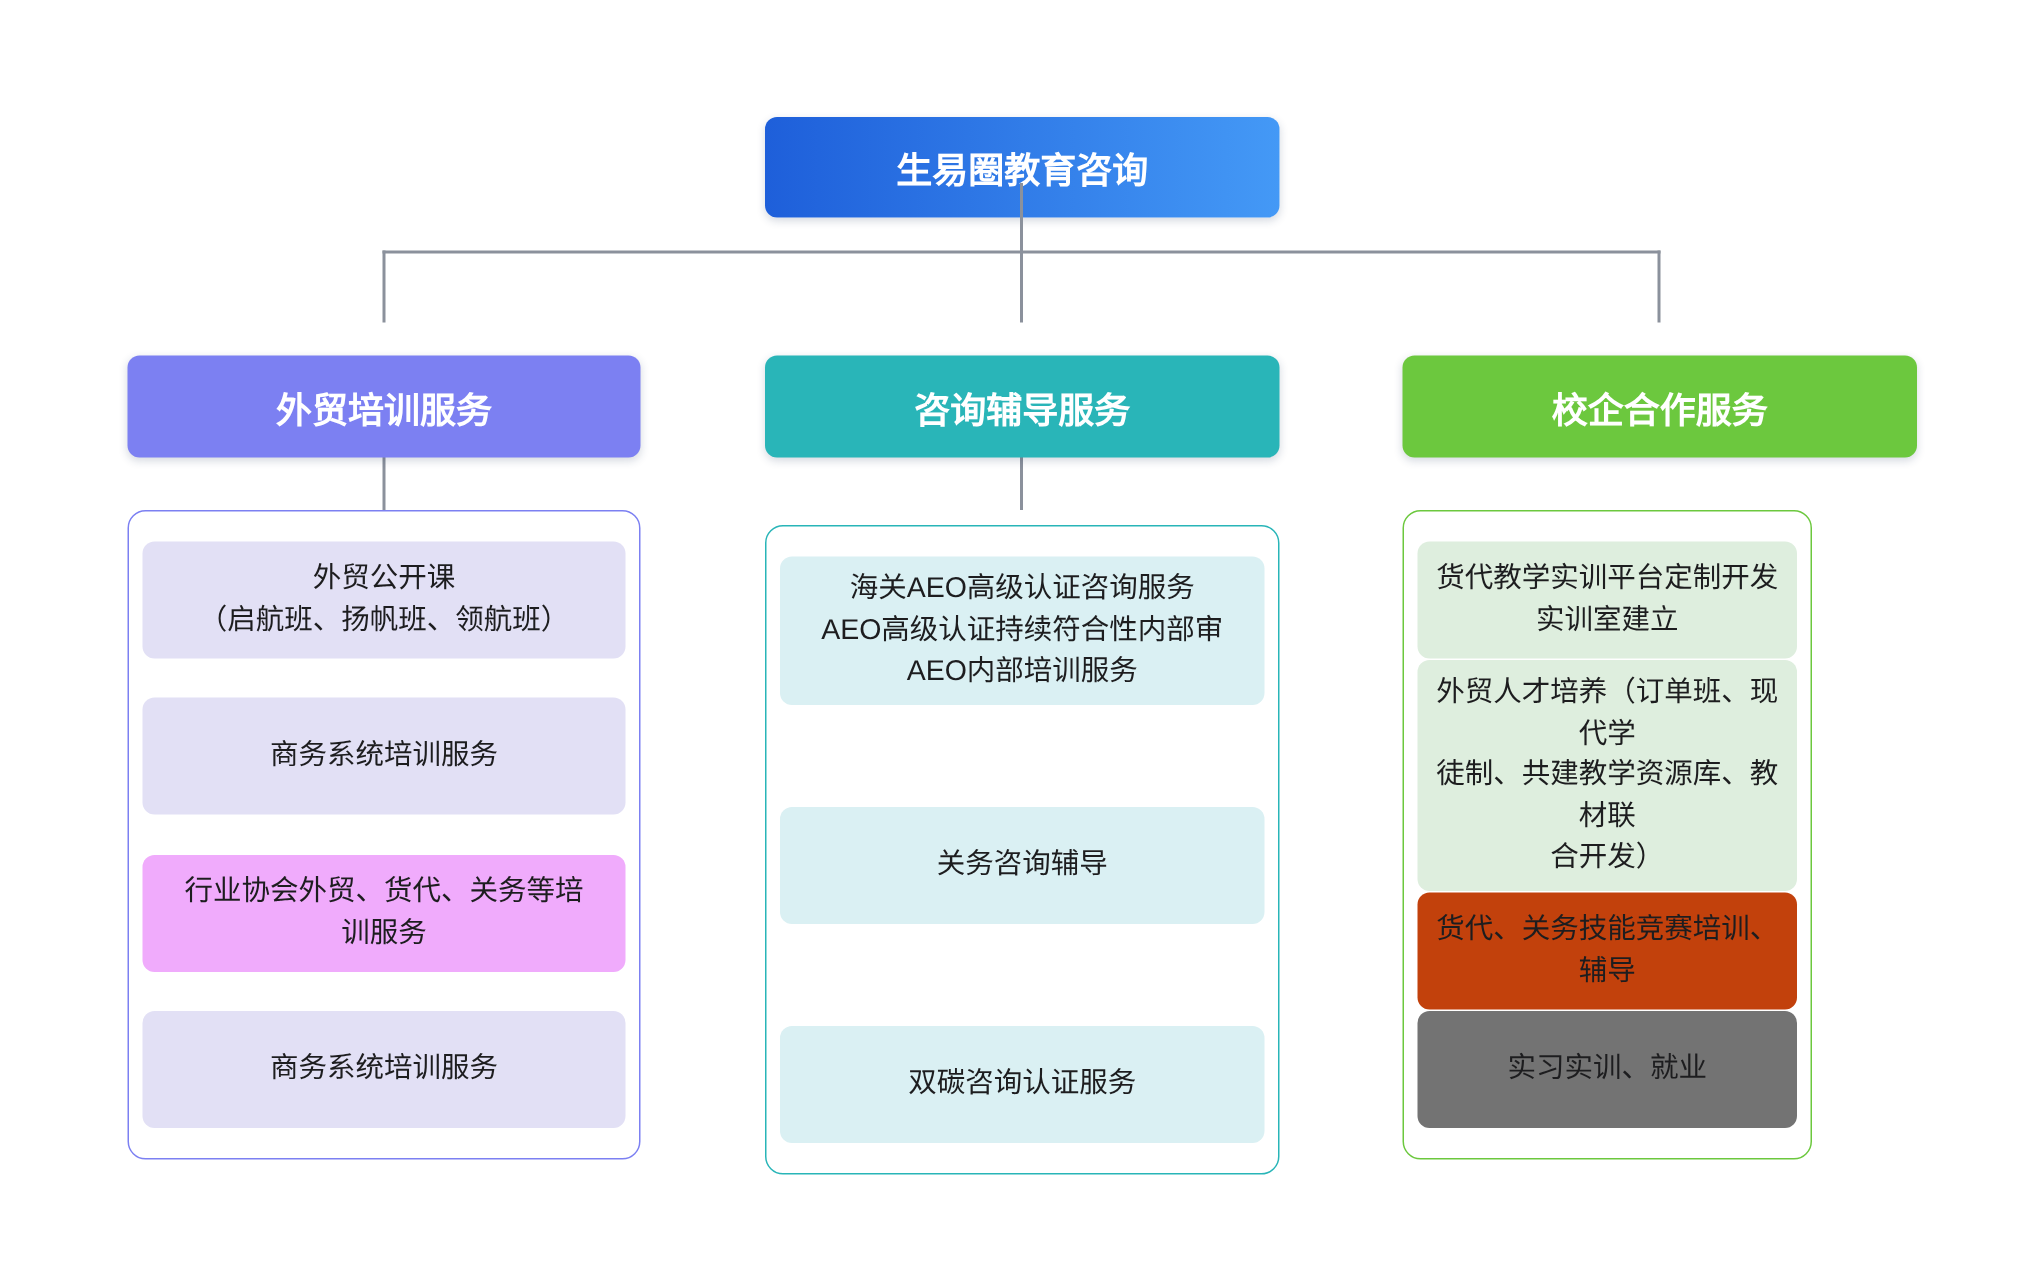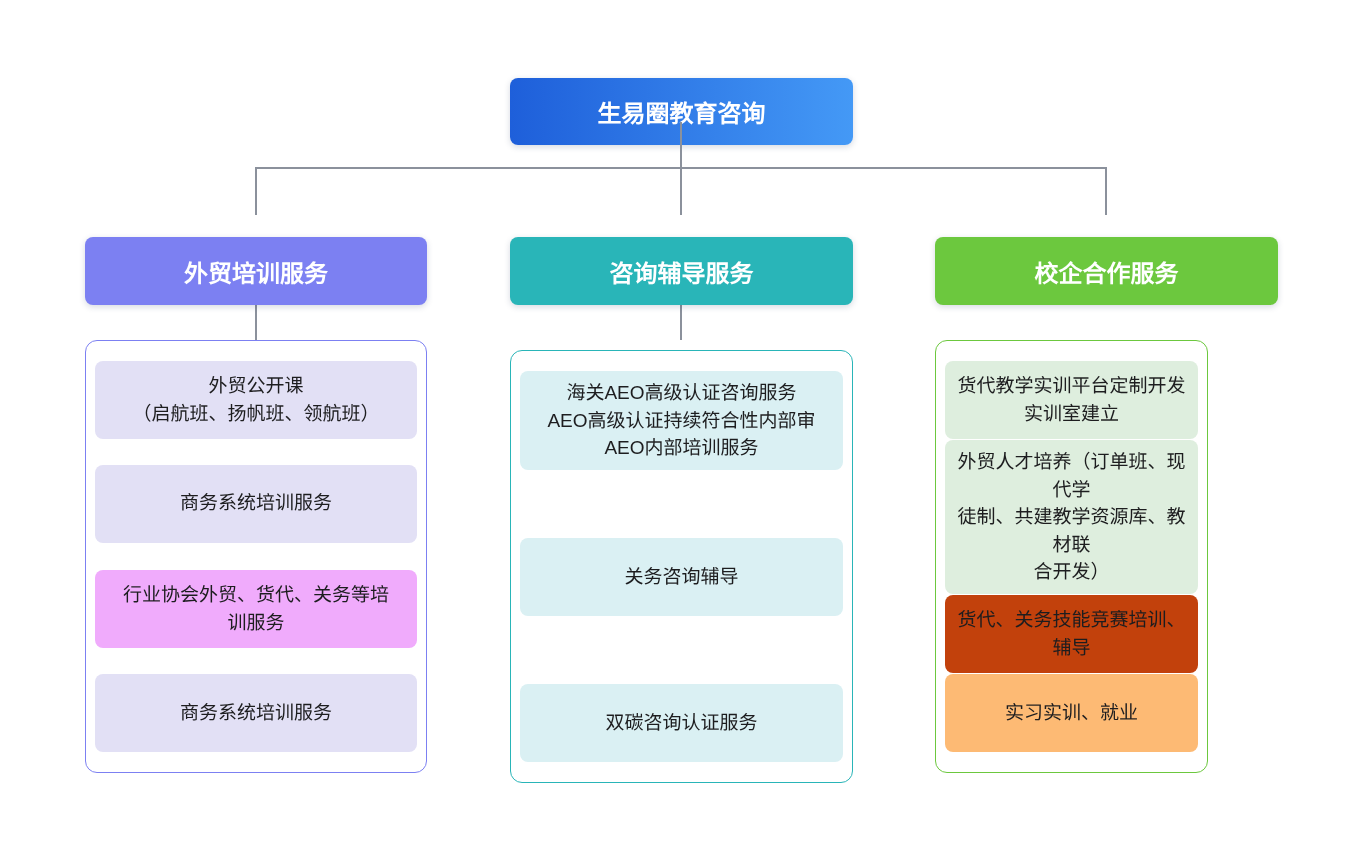--- a/index.html
+++ b/index.html
@@ -88,16 +88,16 @@
     <div class="leaf" style="background: rgb(218, 240, 243);">双碳咨询认证服务</div>
   </div>
 
   <div class="group" style="left: 935px; width: 273px; border-color: rgb(108, 200, 62);">
     <div class="leaf" style="background: rgb(222, 238, 222);">货代教学实训平台定制开发
 实训室建立</div>
     <div class="leaf" style="background: rgb(222, 238, 222);">外贸人才培养（订单班、现代学
 徒制、共建教学资源库、教材联
 合开发）</div>
     <div class="leaf" style="background: #c2410c;">货代、关务技能竞赛培训、辅导</div>
-    <div class="leaf" style="background: #fdba74;">实习实训、就业</div>
+    <div class="leaf" style="background: #737373;">实习实训、就业</div>
   </div>
 
 </div>
 
 </body></html>

